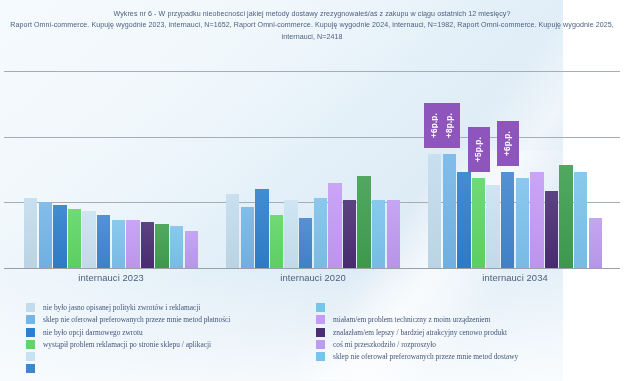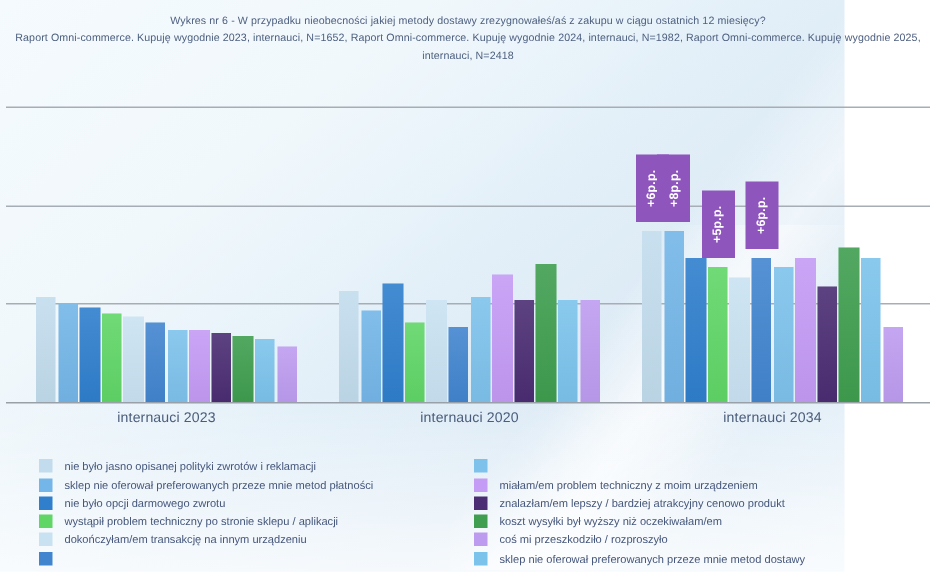--- a/index.html
+++ b/index.html
@@ -110,22 +110,23 @@
   
   #legend {
     position: absolute;
     left: 0; top: 303px; width: 624px; height: 78px;
     display: flex;
     z-index: 5;
   }
   .legend-col { width: 312px; padding-left: 26px; }
   .legend-col.right { padding-left: 4px; }
   .legend-row {
-    display: flex; align-items: flex-end;
+    display: flex; align-items: flex-start;
     height: 12.3px;
+    font-family: Liberation Serif, serif;
   }
   .swatch {
     width: 9px; height: 9px; flex: 0 0 9px;
     margin-right: 8px;
   }
   .legend-text {
     font-size: 7.4px;
     color: #44557a;
     line-height: 9px;
     white-space: nowrap;
@@ -299,47 +300,42 @@
         <div class="legend-row">
           <div class="swatch" style="background: rgb(116, 182, 232);"></div>
           <div class="legend-text">sklep nie oferował preferowanych przeze mnie metod płatności</div>
         </div>
         <div class="legend-row">
           <div class="swatch" style="background: rgb(47, 127, 205);"></div>
           <div class="legend-text">nie było opcji darmowego zwrotu</div>
         </div>
         <div class="legend-row">
           <div class="swatch" style="background: rgb(96, 214, 103);"></div>
-          <div class="legend-text">wystąpił problem techniczny po stronie sklepu / aplikacji</div>
+          <div class="legend-text">wystąpił problem reklamacji po stronie sklepu / aplikacji</div>
         </div>
         <div class="legend-row">
           <div class="swatch" style="background: rgb(201, 226, 242);"></div>
-          <div class="legend-text">dokończyłam/em transakcję na innym urządzeniu</div>
         </div>
         <div class="legend-row">
           <div class="swatch" style="background: rgb(66, 133, 207);"></div>
         </div>
       </div>
     <div class="legend-col right">
         <div class="legend-row">
           <div class="swatch" style="background: rgb(126, 194, 236);"></div>
         </div>
         <div class="legend-row">
           <div class="swatch" style="background: rgb(196, 155, 245);"></div>
           <div class="legend-text">miałam/em problem techniczny z moim urządzeniem</div>
         </div>
         <div class="legend-row">
           <div class="swatch" style="background: rgb(75, 45, 115);"></div>
           <div class="legend-text">znalazłam/em lepszy / bardziej atrakcyjny cenowo produkt</div>
         </div>
         <div class="legend-row">
-          <div class="swatch" style="background: rgb(63, 158, 79);"></div>
-          <div class="legend-text">koszt wysyłki był wyższy niż oczekiwałam/em</div>
-        </div>
-        <div class="legend-row">
           <div class="swatch" style="background: rgb(189, 156, 240);"></div>
           <div class="legend-text">coś mi przeszkodziło / rozproszyło</div>
         </div>
         <div class="legend-row">
           <div class="swatch" style="background: rgb(124, 195, 236);"></div>
           <div class="legend-text">sklep nie oferował preferowanych przeze mnie metod dostawy</div>
         </div>
       </div>
   </div>
 

